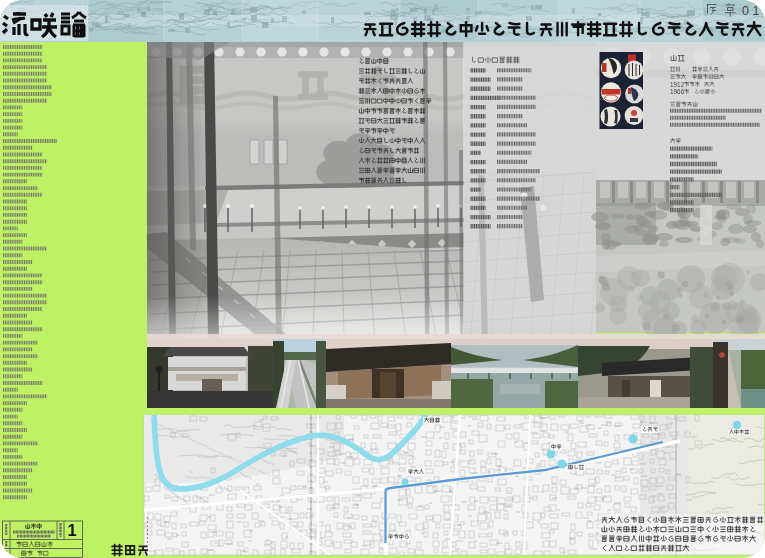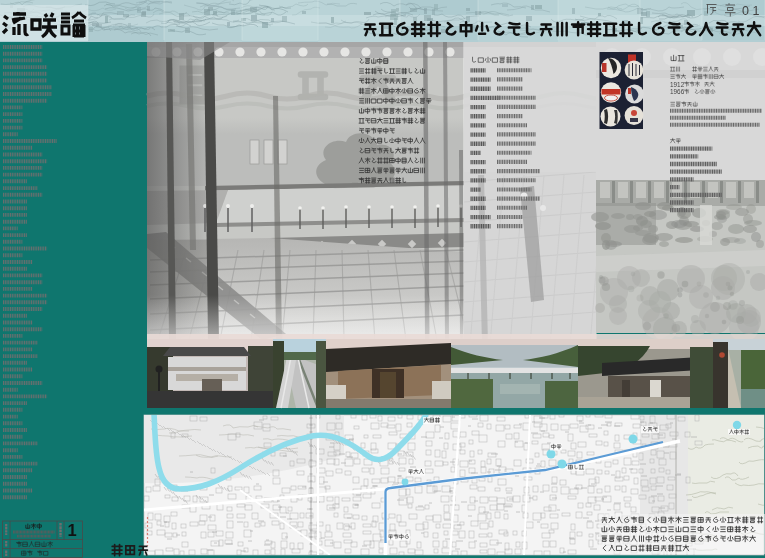--- a/index.html
+++ b/index.html
@@ -1,14 +1,14 @@
 <!DOCTYPE html>
 <html><head><meta charset="utf-8"><style>
 html,body{margin:0;padding:0;background:#fff;}
-#board{position:relative;width:765px;height:558px;overflow:hidden;background:#0f766e;font-family:"Liberation Sans", sans-serif;}
+#board{position:relative;width:765px;height:558px;overflow:hidden;background:#bef264;font-family:"Liberation Sans", sans-serif;border-radius:23px;}
 </style></head><body>
 <div id="board">
 <svg width="765" height="558" viewBox="0 0 765 558" xmlns="http://www.w3.org/2000/svg">
 <defs>
 <path id="k0" d="M1.5 2H8.5V8.5H1.5Z" fill="none" stroke-linecap="round"></path>
 <path id="k1" d="M1.5 1.5H8.5V8.5H1.5ZM1.5 5H8.5" fill="none" stroke-linecap="round"></path>
 <path id="k2" d="M2 1H8V9H2ZM2 3.7H8M2 6.4H8" fill="none" stroke-linecap="round"></path>
 <path id="k3" d="M1.5 2.5H8.5V6.5H1.5ZM5 .5V9.5" fill="none" stroke-linecap="round"></path>
 <path id="k4" d="M1 2.5H9M5 .5V9.5M4.2 3.5 1.5 7M5.8 3.5 8.5 7" fill="none" stroke-linecap="round"></path>
 <path id="k5" d="M1.5 1H8.5M2 3H8M2 4.8H8M2.5 6.5H7.5V9H2.5Z" fill="none" stroke-linecap="round"></path>

